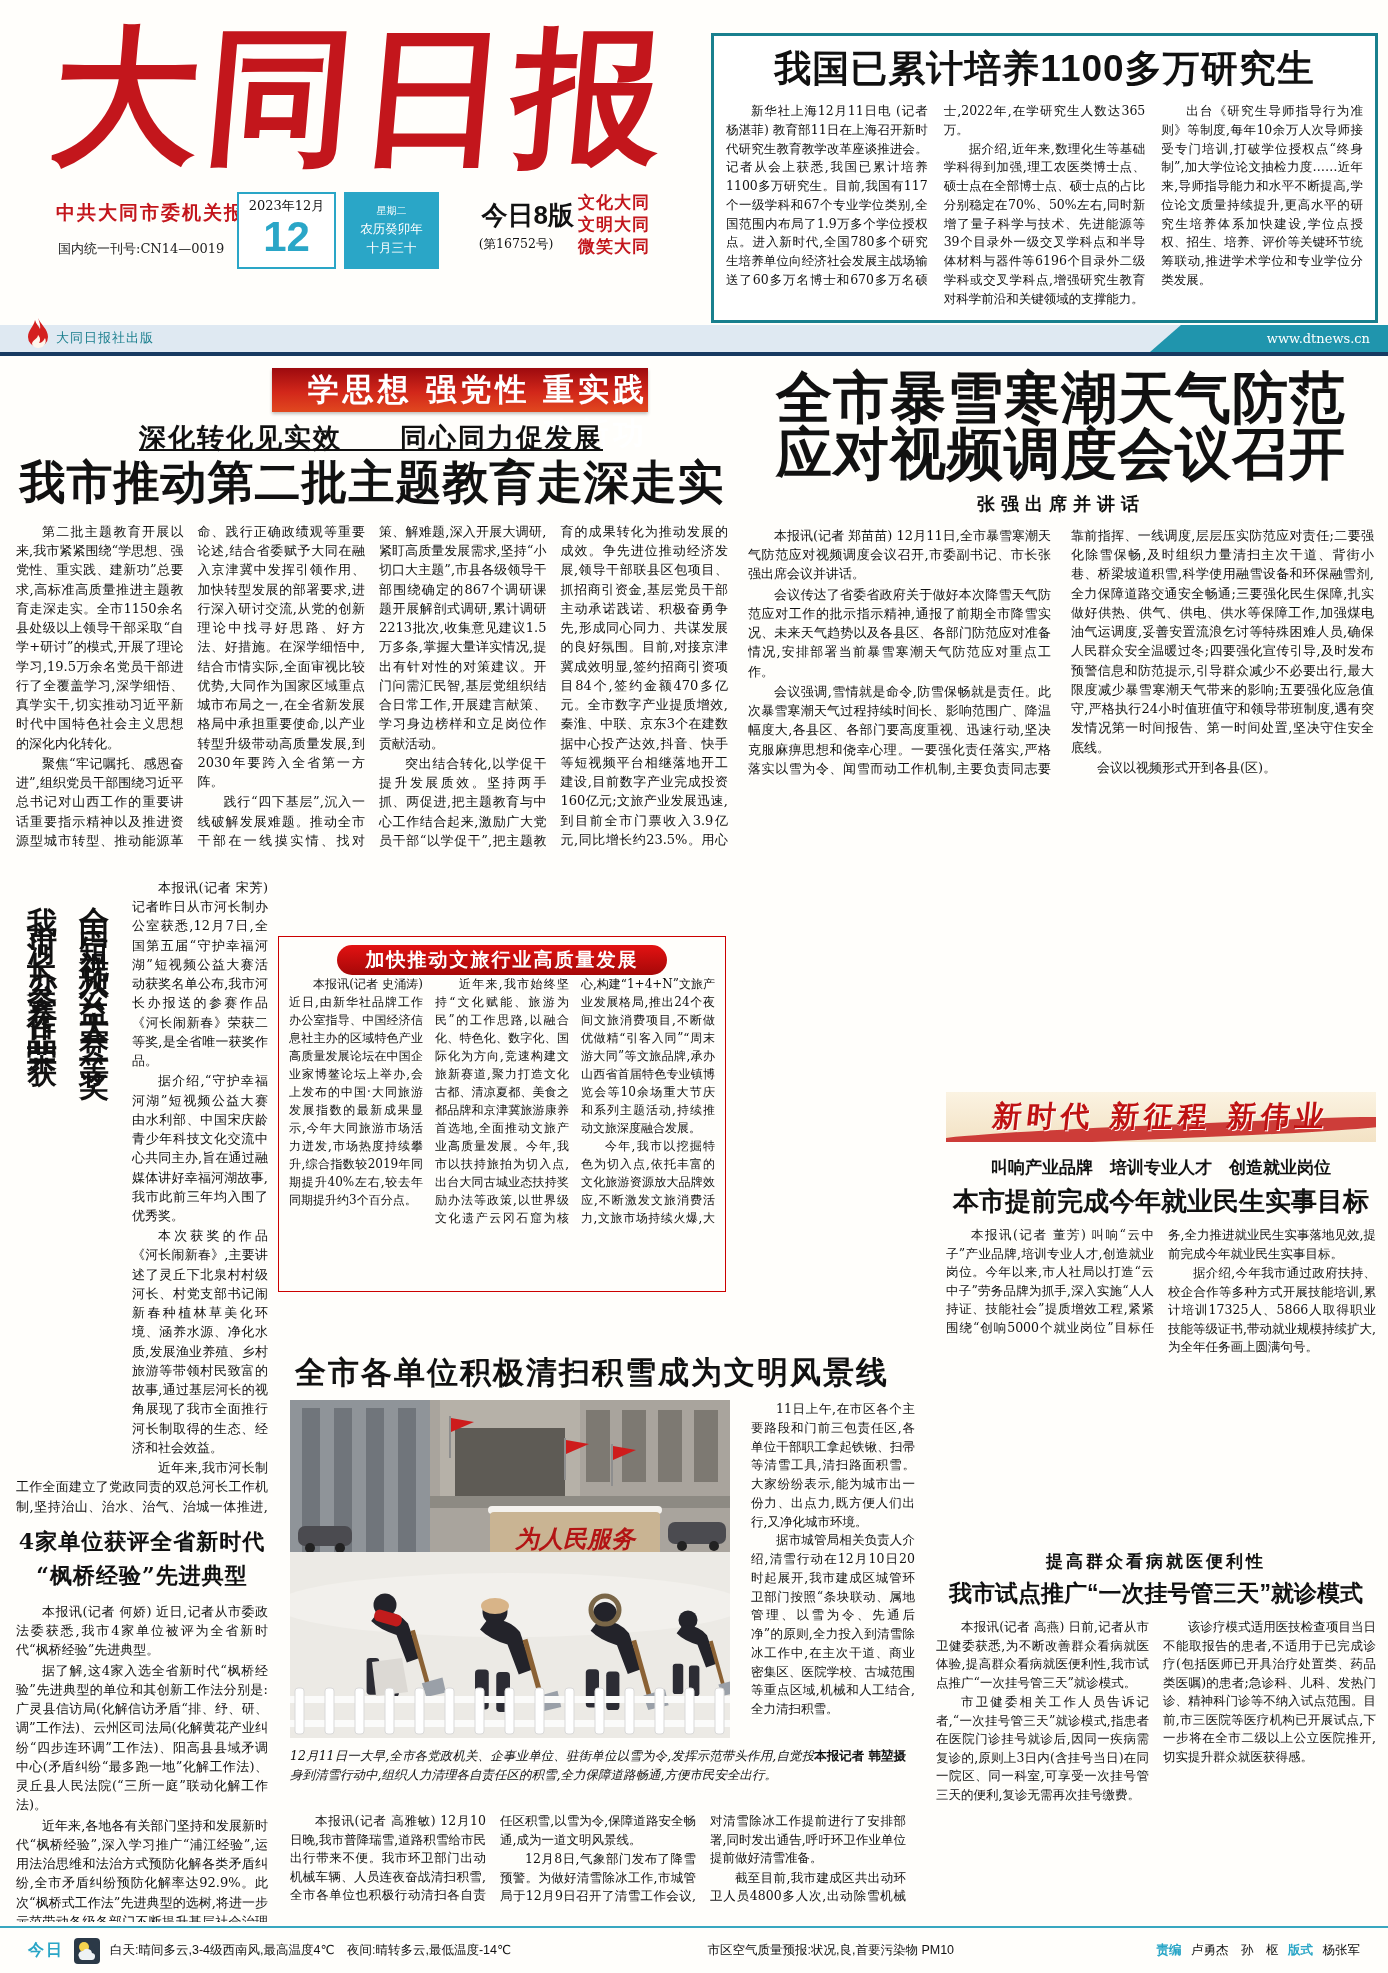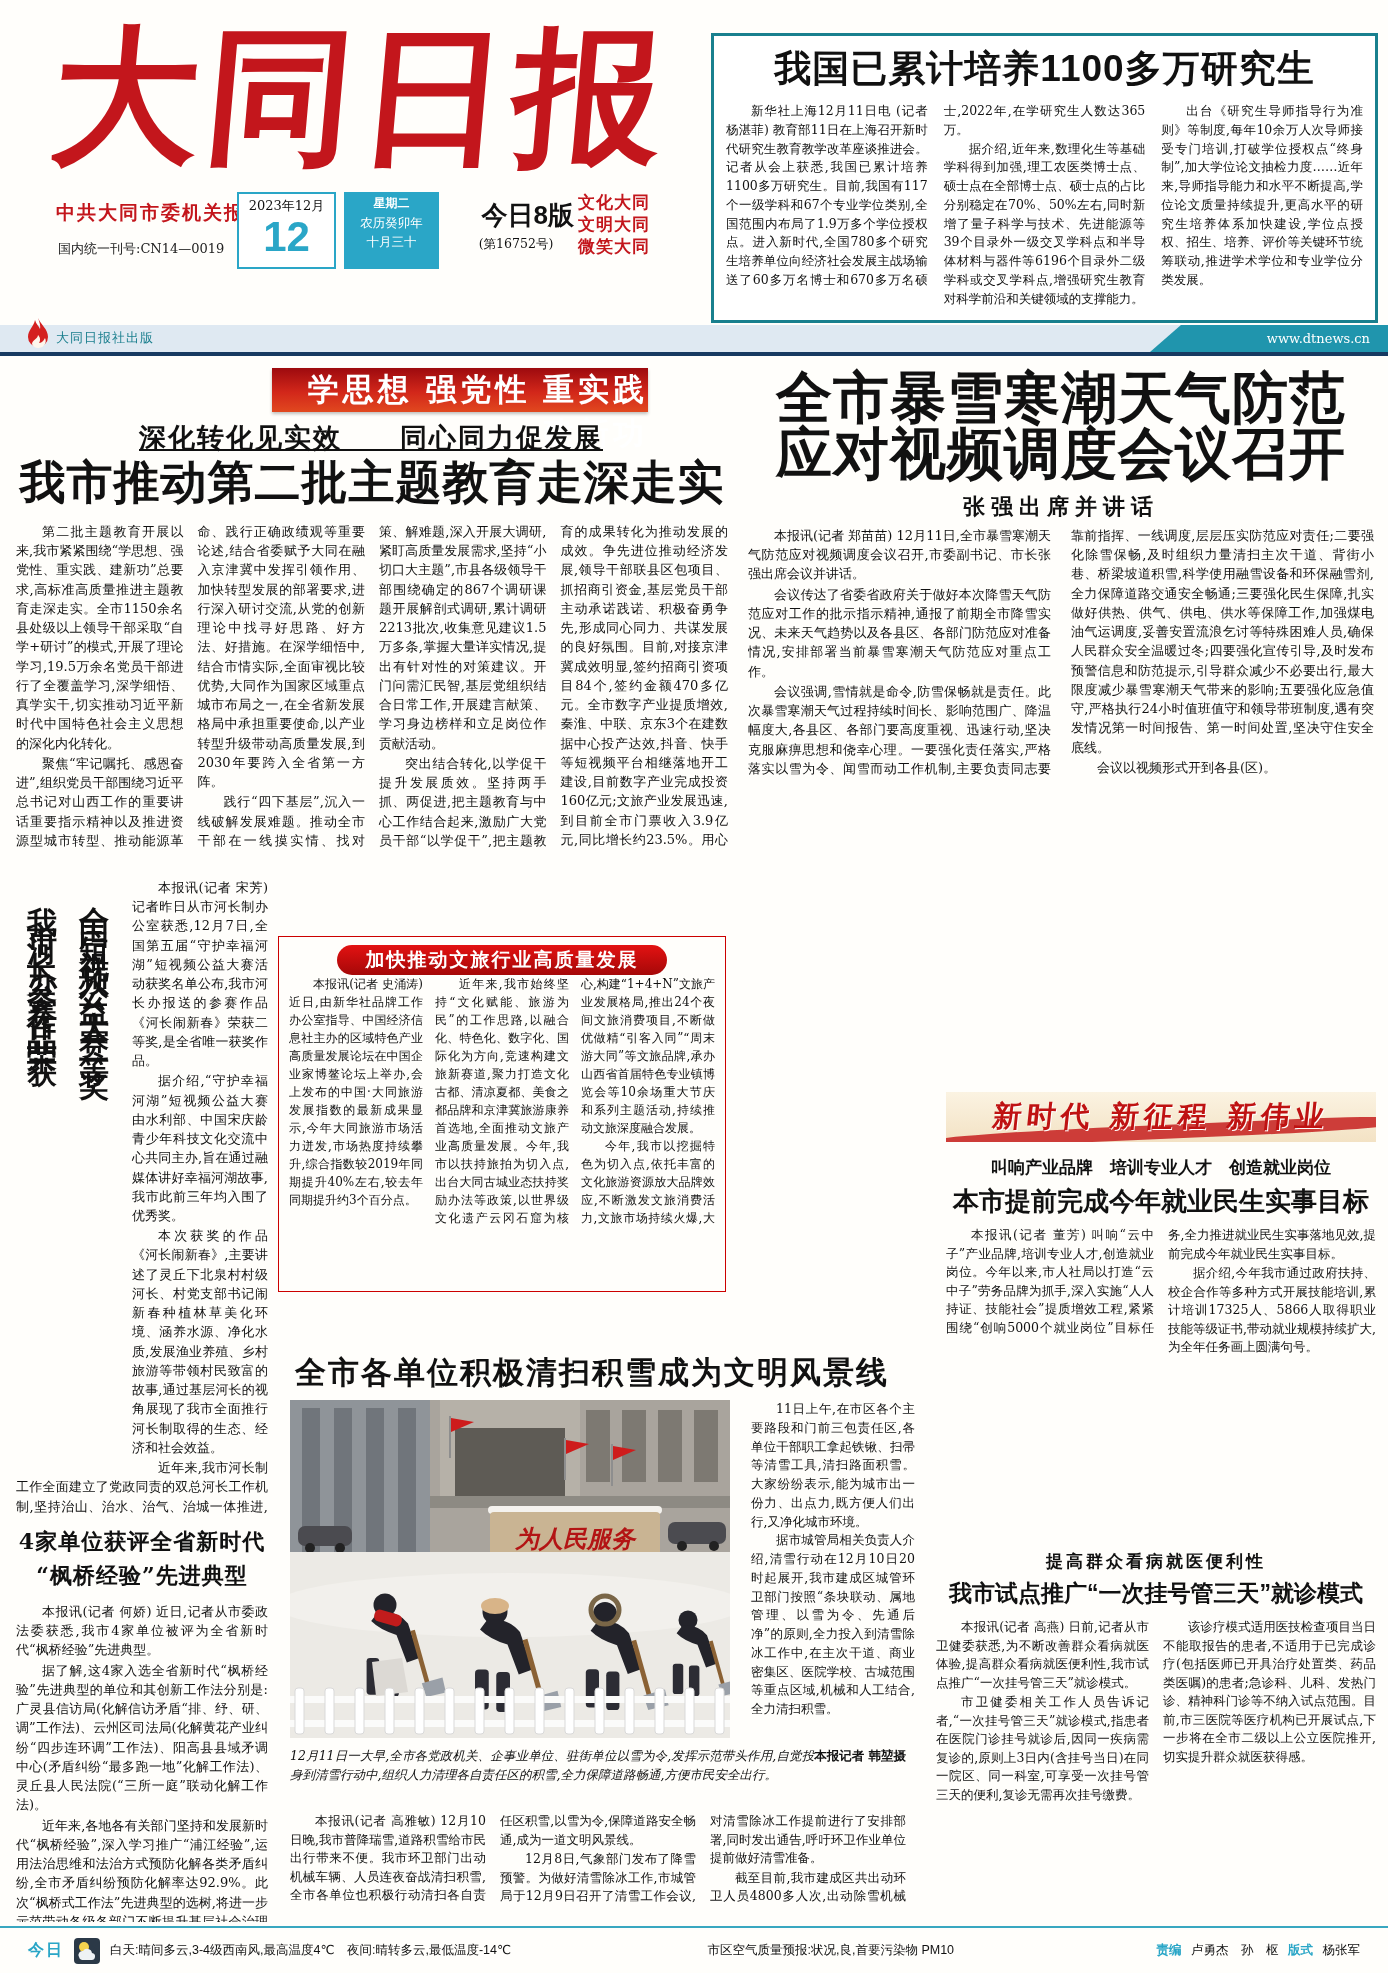--- a/index.html
+++ b/index.html
@@ -14,21 +14,21 @@
   
   .masthead-title{left:52px;top:2px;width:660px;height:192px;font-size:148px;line-height:190px;
     font-weight:900;color:#c3161c;letter-spacing:6px;transform:skewX(-5deg);white-space:nowrap;}
   .org{left:56px;top:200px;font-size:19px;font-weight:900;color:#c3161c;letter-spacing:2px;}
   .issn{left:58px;top:240px;font-size:13px;color:#222;}
   .cal-box{left:237px;top:192px;width:95px;height:73px;border:2px solid #2aa6c7;background:#fff;text-align:center;}
   .cal-month{font-size:13px;margin-top:3px;}
   .cal-day{font-size:42px;font-weight:900;color:#2aa6c7;line-height:44px;}
   .week-box{left:344px;top:192px;width:95px;height:77px;background:#2aa6c7;color:#fff;text-align:center;}
   .week-box div{line-height:1.55;}
-  .weekday{font-size:12px;font-weight:bold;margin-top:2px;}
+  .weekday{font-size:10px;font-weight:normal;margin-top:11px;}
   .lunar{font-size:12.5px;}
   .pages{left:458px;top:198px;width:116px;text-align:right;font-size:26px;font-weight:900;}
   .issue{left:458px;top:236px;width:116px;text-align:center;font-size:12.5px;}
   .slogans{left:578px;top:191px;width:90px;}
   .slogans div{font-size:17px;font-weight:900;color:#c3161c;line-height:22px;letter-spacing:1px;}
 
   
   .top-box{left:711px;top:33px;width:667px;height:290px;border:3px solid #19808e;background:#fff;
            box-sizing:border-box;padding:6px 12px;}
   .top-box-headline{font-size:37px;font-weight:900;letter-spacing:1px;text-align:center;margin:2px 0 8px 0;}
@@ -74,21 +74,21 @@
   
   .sc-headline{left:278px;top:1352px;width:628px;text-align:center;font-size:31px;font-weight:900;letter-spacing:2px;}
   .photo{left:290px;top:1400px;width:440px;height:338px;background:#dcdad5;}
   .sc-side{left:742px;top:1400px;width:164px;height:338px;font-size:12.5px;line-height:1.5;text-align:justify;overflow:hidden;margin-left:9px;}
   .caption{left:290px;top:1746px;width:616px;height:60px;font-size:12.5px;line-height:1.55;text-align:justify;font-style:italic;overflow:hidden;}
   .credit{font-style:normal;font-weight:bold;float:right;}
   .sc-body{left:290px;top:1812px;width:616px;height:110px;column-count:3;column-gap:14px;font-size:12.5px;}
 
   
   .sm-headline{left:748px;top:370px;width:626px;text-align:center;font-size:56px;font-weight:900;line-height:56px;letter-spacing:1px;}
-  .sm-sub{left:748px;top:492px;width:626px;text-align:center;font-size:22px;font-weight:bold;letter-spacing:6px;}
+  .sm-sub{left:748px;top:492px;width:626px;text-align:center;font-size:18px;font-weight:bold;letter-spacing:6px;}
   .sm-body{left:748px;top:526px;width:626px;height:554px;column-count:2;column-gap:20px;}
 
   
   .era{left:946px;top:1092px;width:430px;height:50px;background:linear-gradient(180deg,#fbf3e2,#f3e2c4);
        overflow:hidden;text-align:center;}
   .era::before{content:"";position:absolute;left:-12px;right:-12px;bottom:3px;height:14px;background:#c51f1f;
        transform:skewY(-2.5deg);border-radius:40% 20% 30% 10%;opacity:.85;}
   .era-text{position:relative;font-size:29px;font-weight:900;color:#bf1212;line-height:48px;letter-spacing:5px;
        transform:skewX(-6deg);text-shadow:1px 1px 0 #fff;}
 

